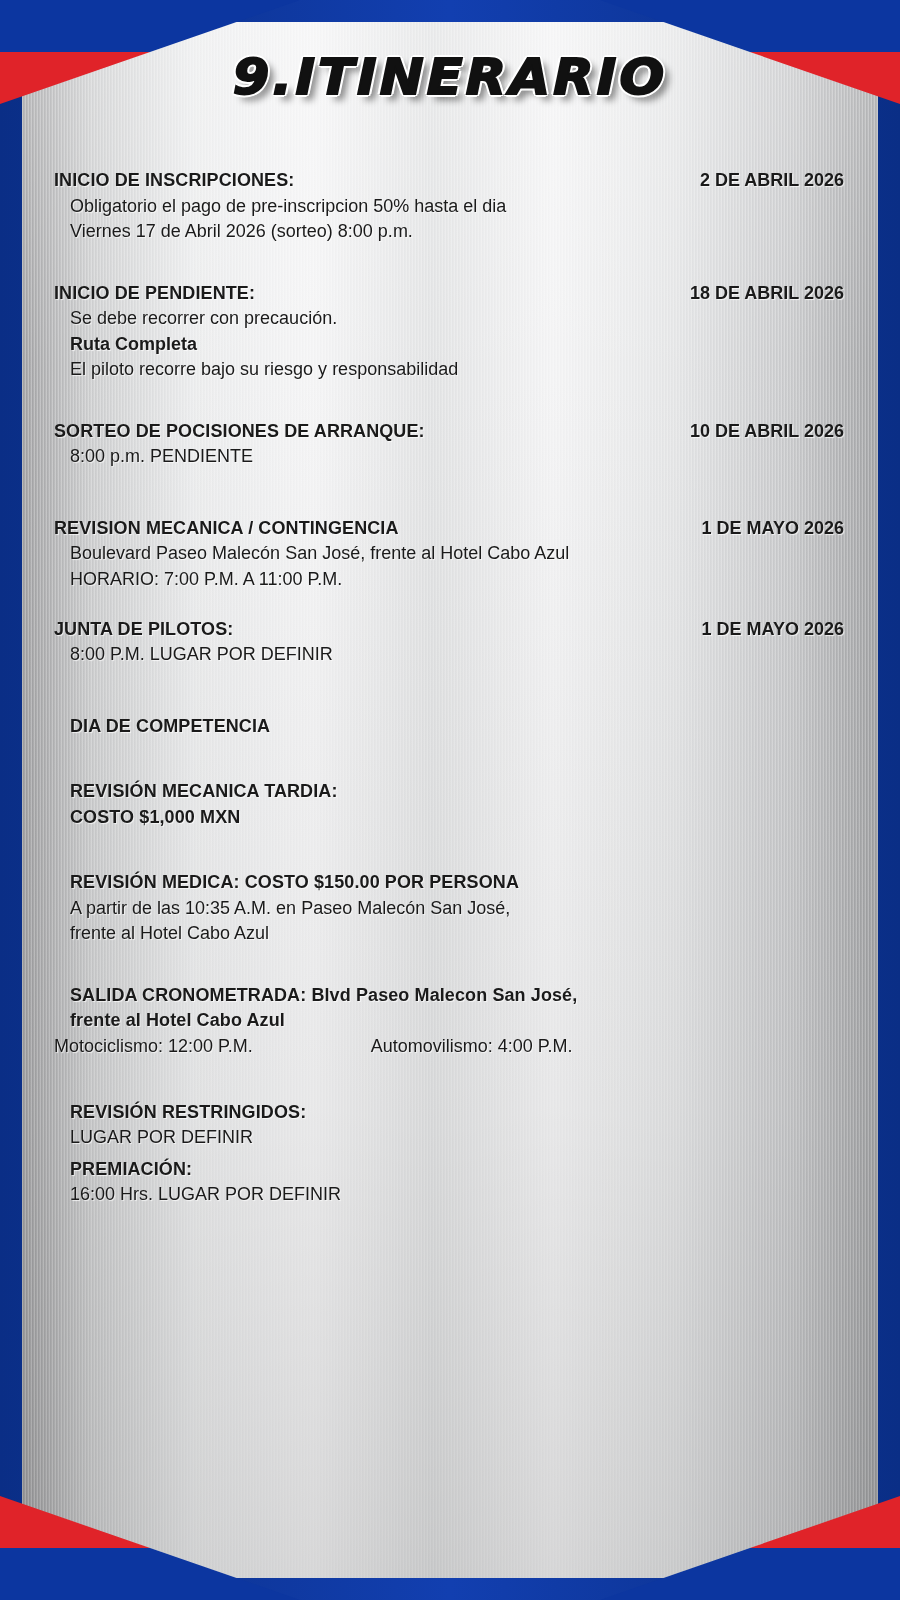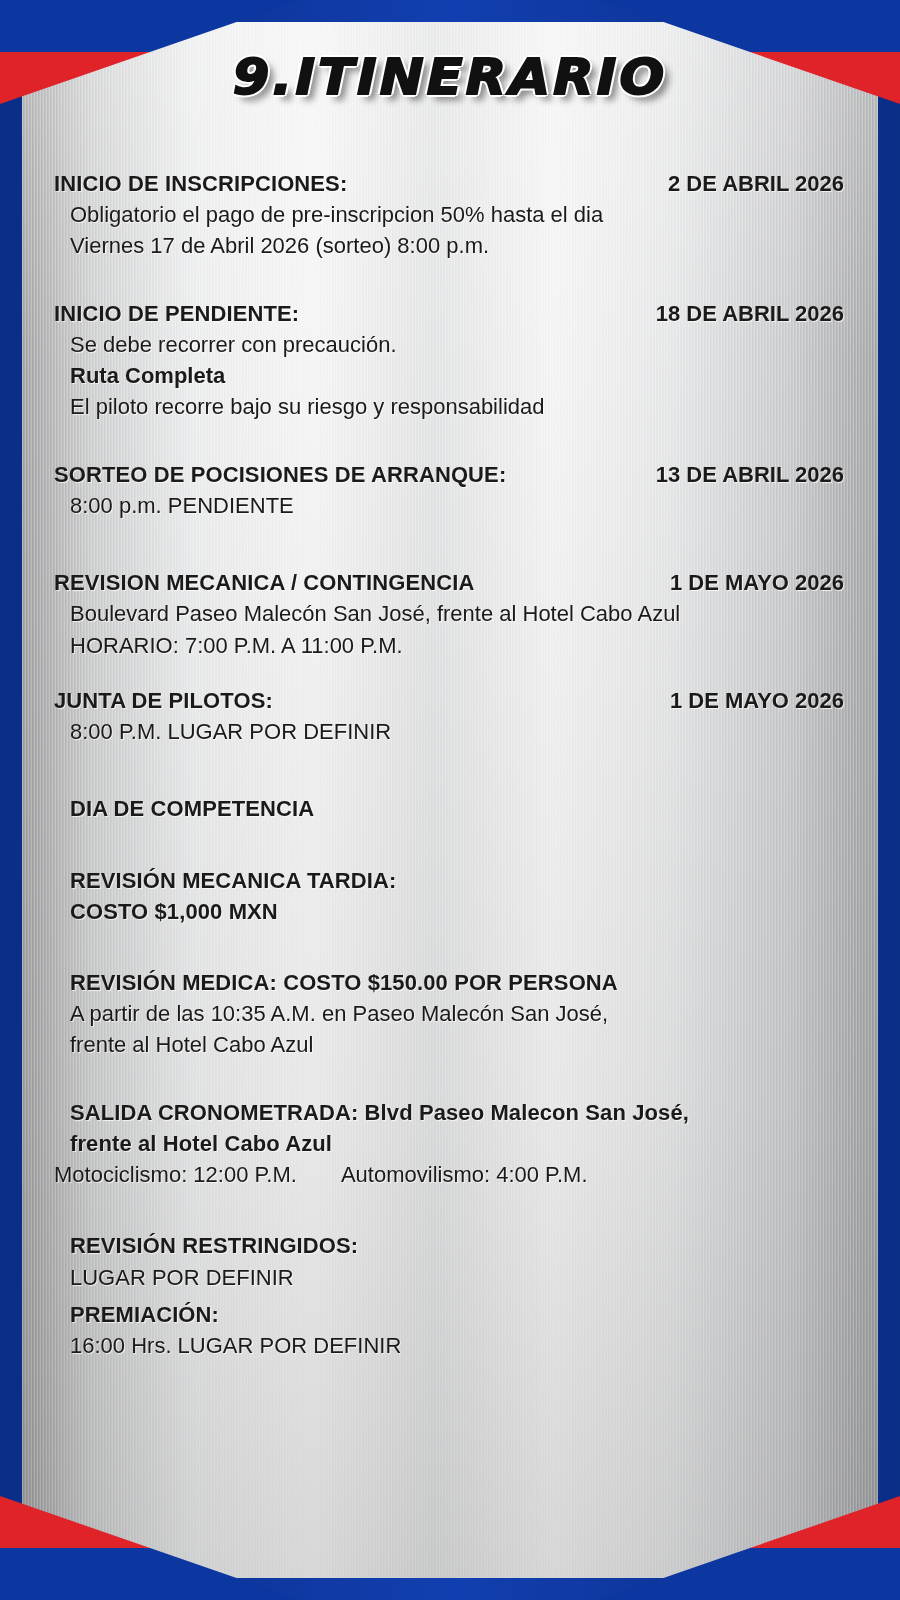--- a/index.html
+++ b/index.html
@@ -91,21 +91,21 @@
     transform: scaleX(1.05);
   }
 
   
   .content {
     position: absolute;
     left: 54px;
     top: 168px;
     width: 790px;
     color: #1a1a1a;
-    font-size: 22px;
+    font-size: 18px;
     line-height: 1.42;
     text-shadow: 1px 1px 1px rgba(255,255,255,0.75);
   }
   .block { margin-bottom: 6px; }
   .row {
     display: flex;
     justify-content: space-between;
     align-items: baseline;
     gap: 16px;
   }
@@ -114,21 +114,21 @@
   .line { display: block; margin-left: 16px; }
   .b { font-weight: 700; }
   .reg { font-weight: 400; }
   .sp-18 { height: 18px; }
   .sp-30 { height: 30px; }
   .sp-34 { height: 34px; }
   .sp-40 { height: 40px; }
 
   .two-col {
     display: flex;
-    gap: 44px;
+    gap: 118px;
   }
 </style>
 </head>
 <body>
 
 <div class="page">
 
   <div class="panel"></div>
 
   <div class="corner c-tl">
@@ -181,21 +181,21 @@
       <span class="line reg">Se debe recorrer con precaución.</span>
       <span class="line b">Ruta Completa</span>
       <span class="line reg">El piloto recorre bajo su riesgo y responsabilidad</span>
     </div>
 
     <div class="sp-30"></div>
 
     <div class="block">
       <div class="row">
         <span class="lbl">SORTEO DE POCISIONES DE ARRANQUE:</span>
-        <span class="val">13 DE ABRIL 2026</span>
+        <span class="val">10 DE ABRIL 2026</span>
       </div>
       <span class="line reg">8:00 p.m. PENDIENTE</span>
     </div>
 
     <div class="sp-40"></div>
 
     <div class="block">
       <div class="row">
         <span class="lbl">REVISION MECANICA / CONTINGENCIA</span>
         <span class="val">1 DE MAYO 2026</span>

